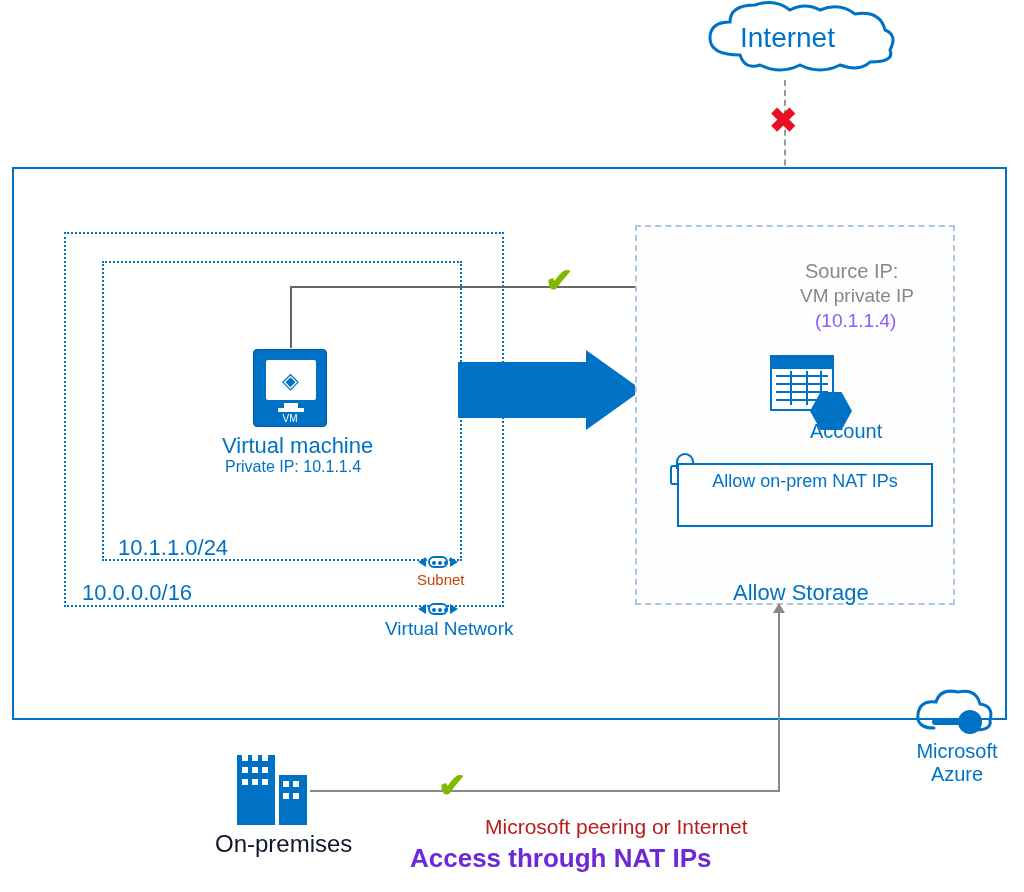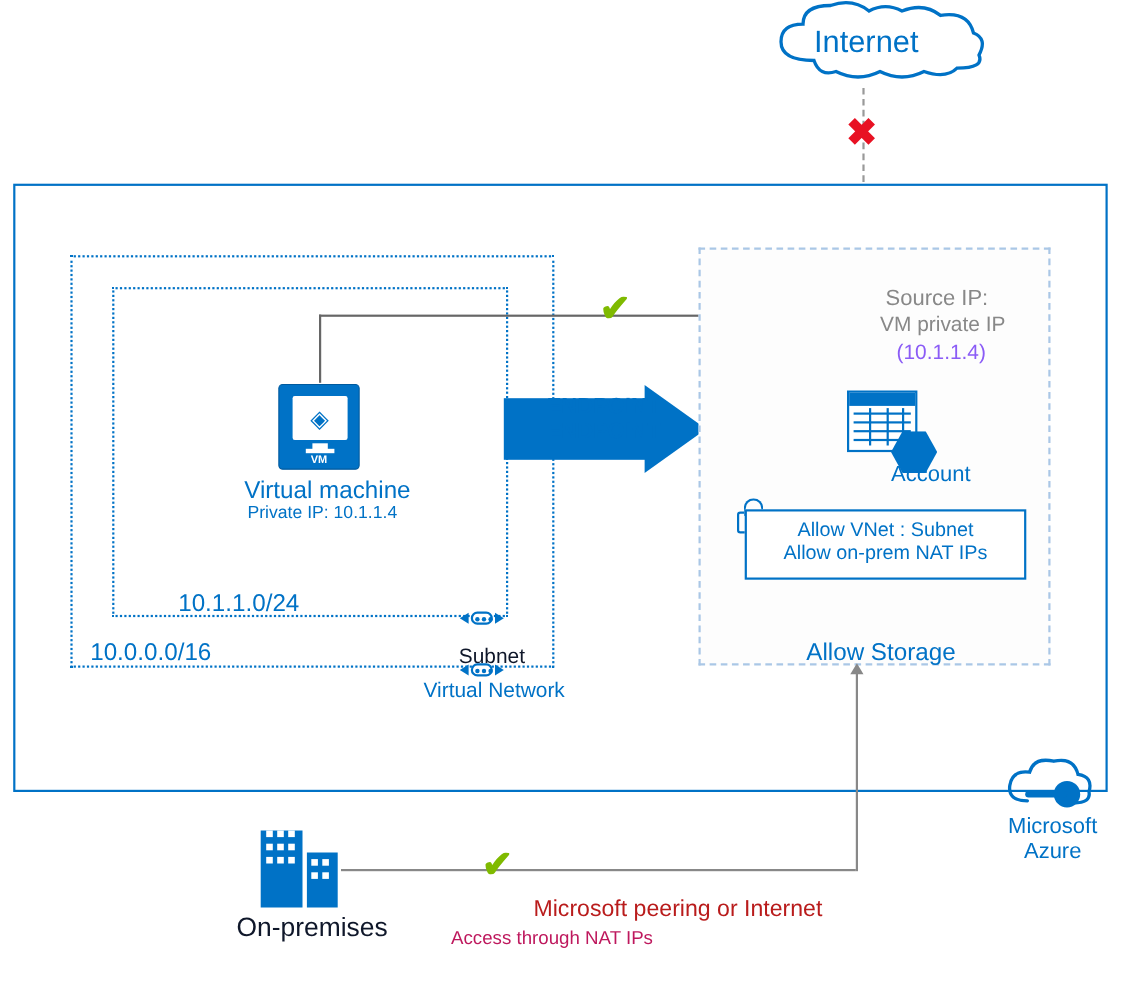--- a/index.html
+++ b/index.html
@@ -50,21 +50,21 @@
   .vnet-box {
     top: 232px; left: 64px; width: 440px; height: 375px;
     border: 2px dotted #0072C6;
   }
   .subnet-box {
     top: 261px; left: 102px; width: 360px; height: 300px;
     border: 2px dotted #0072C6;
   }
 
   .vnet-cidr { top: 580px; left: 82px; color:#0072C6; font-size: 22px; }
-  .subnet-cidr { top: 535px; left: 118px; color:#0072C6; font-size: 22px; margin-left: 44px; }
+  .subnet-cidr { top: 535px; left: 118px; color:#0072C6; font-size: 22px; }
 
   
   .vm-icon {
     top: 349px; left: 253px; width: 74px; height: 78px;
     background: #0072C6;
     border-radius: 4px;
     border: 1px solid #005a9e;
   }
   .vm-icon .screen {
     position: absolute; top:10px; left:12px; width:50px; height:40px;
@@ -74,21 +74,21 @@
     position:absolute; top:18px; left:28px; color:#0072C6; font-size:22px;
   }
   .vm-icon .stand {
     position:absolute; top:53px; left:30px; width:14px; height:6px; background:#fff;
   }
   .vm-icon .base {
     position:absolute; top:58px; left:24px; width:26px; height:4px; background:#fff;
   }
   .vm-icon .vm-tag {
     position:absolute; bottom:2px; left:0; width:100%; text-align:center;
-    color:#fff; font-size:10px; font-weight:bold;
+    color:#fff; font-size:10px; font-weight:normal;
   }
 
   .vm-title { top: 433px; left: 222px; color:#0072C6; font-size: 22px; }
   .vm-ip    { top: 458px; left: 225px; color:#0072C6; font-size: 16px; }
 
   
   .conn1 { top: 286px; left: 290px; width: 2px; height: 62px; background:#666; }
   .conn1h{ top: 286px; left: 290px; width: 395px; height: 2px; background:#666; }
   .conn1h::after {
     content:''; position:absolute; right:-2px; top:-5px;
@@ -172,21 +172,21 @@
   .peering-icon::after  { right:0; border-left:8px solid #0072C6; }
   .peering-icon .dots {
     position:absolute; top:5px; left:10px; width:20px; height:12px;
     border:2px solid #0072C6; border-radius:7px; background:#fff;
   }
   .peering-icon .d { position:absolute; top:3px; width:4px; height:4px; background:#0072C6; border-radius:50%; }
   .peering-icon .d1{left:2px;} .peering-icon .d2{left:8px;} .peering-icon .d3{left:14px;}
 
   .subnet-icon { top: 551px; left: 418px; }
   .vnet-icon   { top: 598px; left: 418px; }
-  .subnet-label { top: 571px; left: 417px; color:#0f172a; font-size:19px;margin-top:16px; }
+  .subnet-label { top: 571px; left: 417px; color:#c2410c; font-size:15px; }
   .vnet-label   { top: 618px; left: 385px; color:#0072C6; font-size:19px; }
 
   
   .onprem {
     top: 745px; left: 237px; width: 70px; height: 80px;
   }
   .onprem .b1 { position:absolute; left:0; bottom:0; width:38px; height:70px; background:#0072C6; }
   .onprem .b2 { position:absolute; right:0; bottom:0; width:28px; height:50px; background:#0072C6; }
   .onprem .w { position:absolute; width:6px; height:6px; background:#fff; }
   .onprem-label { top: 830px; left: 215px; color:#0f172a; font-size: 24px; }
@@ -194,21 +194,21 @@
   
   .conn2h { top: 790px; left: 310px; width: 468px; height: 2px; background:#888; }
   .conn2v { top: 605px; left: 778px; width: 2px; height: 187px; background:#888; }
   .conn2v::before {
     content:''; position:absolute; top:-2px; left:-5px;
     border-bottom:10px solid #888; border-left:6px solid transparent; border-right:6px solid transparent;
   }
   .check2 { top: 765px; left: 438px; color:#7fba00; font-size: 34px; font-weight: bold; }
 
   .peering-text1 { top: 815px; left: 485px; color:#b91c1c; font-size: 21px; }
-  .peering-text2 { top: 843px; left: 410px; color:#be185d; font-size: 17px; }
+  .peering-text2 { top: 843px; left: 410px; color:#6d28d9; font-size: 26px; font-weight: bold; }
 
   
   .azure-cloud {
     top: 686px; left: 914px; width: 80px; height: 52px;
   }
   .azure-label  { top: 740px; left: 912px; color:#0072C6; font-size: 20px; text-align:center; width:90px; }
 
 </style>
 </head>
 <body>
@@ -272,21 +272,20 @@
 </div>
 <div class="abs hex-badge"></div>
 <div class="abs account-label">Account</div>
 
 <div class="abs lock-icon">
   <div class="shackle"></div>
     <div class="body"></div>
 </div>
 
 <div class="abs acl-box">
-  <div>Allow VNet : Subnet</div>
   <div>Allow on-prem NAT IPs</div>
 </div>
 
 <div class="abs subnet-icon">
   <span class="peering-icon"><span class="dots">
         <span class="d d1"></span>
         <span class="d d2"></span>
         <span class="d d3"></span>
       </span></span>
 </div>

